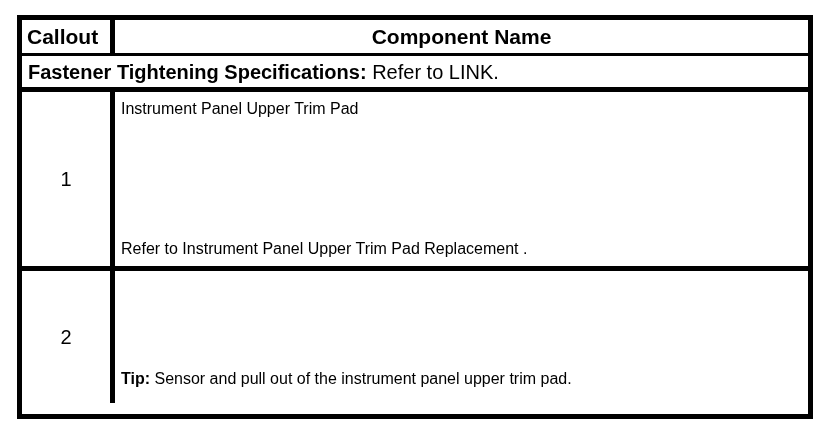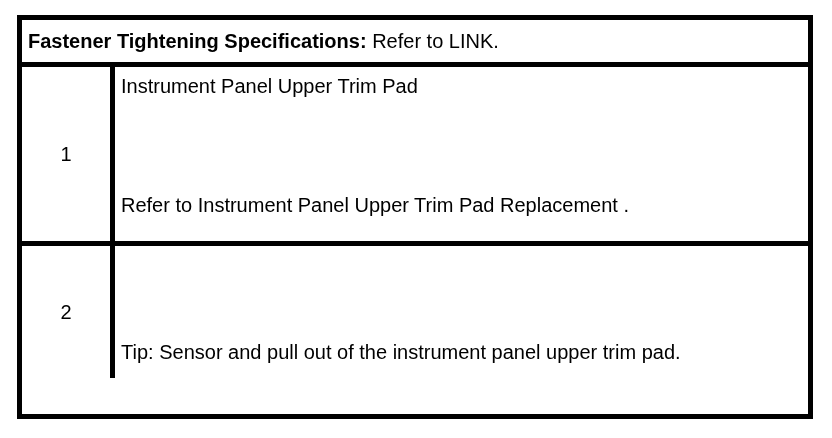--- a/index.html
+++ b/index.html
@@ -37,21 +37,21 @@
     background: #ffffff;
   }
 
   .t-row {
     display: flex;
     width: 100%;
     box-sizing: border-box;
   }
 
   .t-row.header-row   { height: 36px; border-bottom: 3px solid #000; }
-  .t-row.note-row     { height: 47px; border-bottom: 5px solid #000; }
+  .t-row.note-row     { height: 36px; border-bottom: 5px solid #000; }
   .t-row.item-row-1   { height: 179px; border-bottom: 5px solid #000; }
   .t-row.item-row-2   { height: 132px; }
 
   .cell-callout {
     width: 93px;
     flex: 0 0 93px;
     box-sizing: border-box;
     border-right: 5px solid #000000;
     display: flex;
     align-items: center;
@@ -102,37 +102,45 @@
   }
   .note-text .b { font-weight: bold; }
 
   .callout-num {
     font-size: 20px;
     font-weight: normal;
     line-height: 1;
   }
 
   .body-line {
-    font-size: 20px;
+    font-size: 16px;
     line-height: 1;
     white-space: nowrap;
   }
-  .body-line .b { font-weight: normal; }
+  .body-line .b { font-weight: bold; }
 
   .line-top    { margin-top: 9px; }
-  .line-bottom { position: absolute; left: 6px; bottom: 26px; }
+  .line-bottom { position: absolute; left: 6px; bottom: 9px; }
   .line-mid    { position: absolute; left: 6px; bottom: 16px; }
 </style>
 </head>
 <body>
 
 <div id="page">
 
   <div class="callout-table">
 
+    <div class="t-row header-row">
+      <div class="cell-callout header-cell">
+        <span class="hdr-text">Callout</span>
+      </div>
+      <div class="cell-component header-cell">
+        <span class="hdr-text">Component Name</span>
+      </div>
+    </div>
 
     <div class="t-row note-row">
       <div class="cell-full">
         <span class="note-text"><span class="b">Fastener Tightening Specifications:</span><span> Refer to LINK.</span></span>
       </div>
     </div>
 
     <div class="t-row item-row-1">
       <div class="cell-callout">
         <span class="callout-num">1</span>

